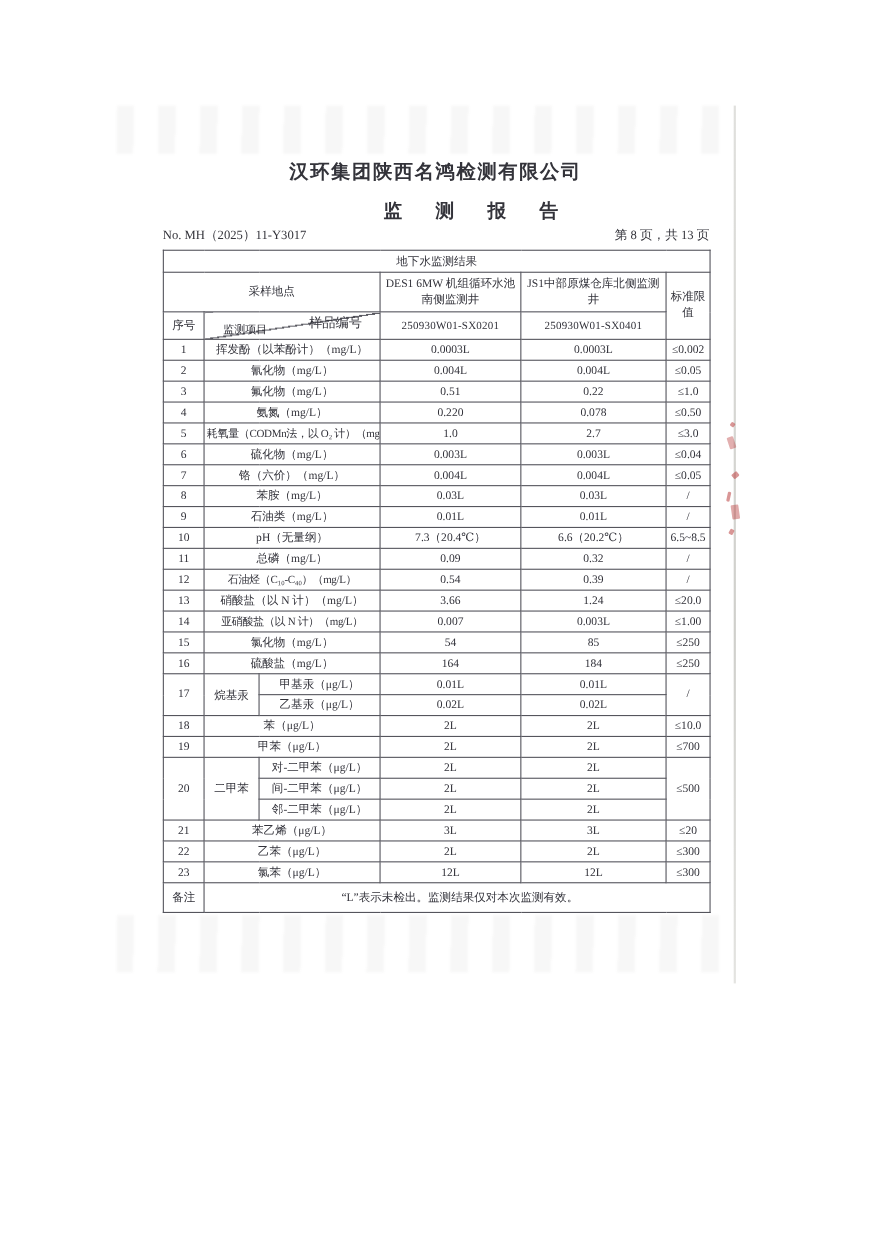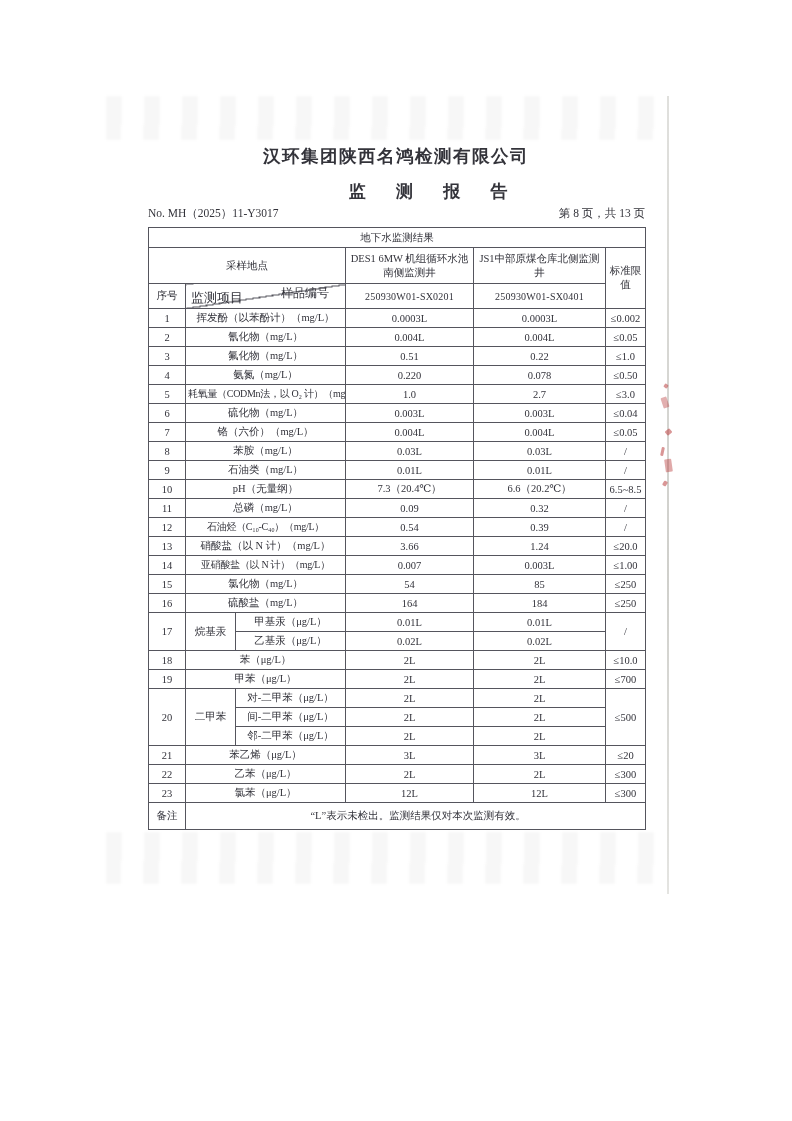--- a/index.html
+++ b/index.html
@@ -48,21 +48,21 @@
   tbody tr   { height:19px; }
   tr.note-row { height:27px; }
   .note-cell { text-align:left; padding-left:7px !important; }
   .tight { font-size:10px; letter-spacing:-0.3px; white-space:nowrap; }
   .id-cell { font-size:10px; letter-spacing:.2px; }
   
   .diag { position:relative; padding:0 !important;
     background:linear-gradient(to bottom right, transparent calc(50% - 0.6px), #55555d calc(50% - 0.6px), #55555d calc(50% + 0.6px), transparent calc(50% + 0.6px));
   }
   .diag .lbl-tr { position:absolute; top:1px; right:16px; font-size:12px; }
-  .diag .lbl-bl { position:absolute; bottom:1px; left:5px; font-size:13px; }
+  .diag .lbl-bl { position:absolute; bottom:1px; left:17px; font-size:10px; }
 </style>
 </head>
 <body>
 
 <div class="sheet">
 
   <div class="noise-band noise-top"></div>
   <div class="noise-band noise-bottom"></div>
   <div class="page-edge-line"></div>
   <div class="stamp-remnant">

